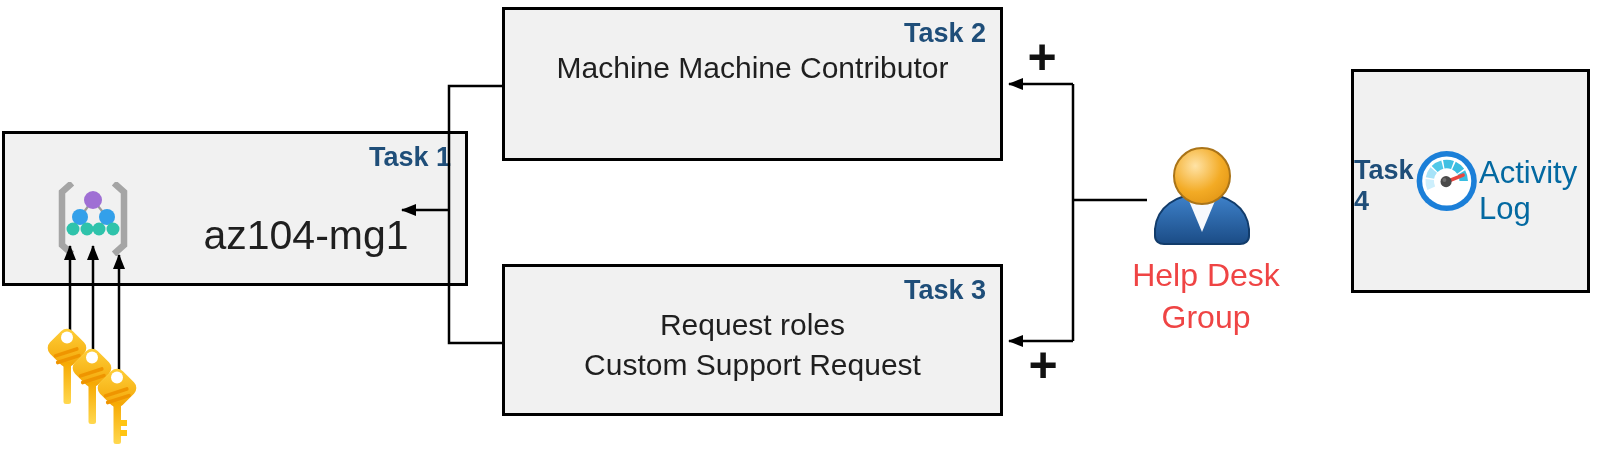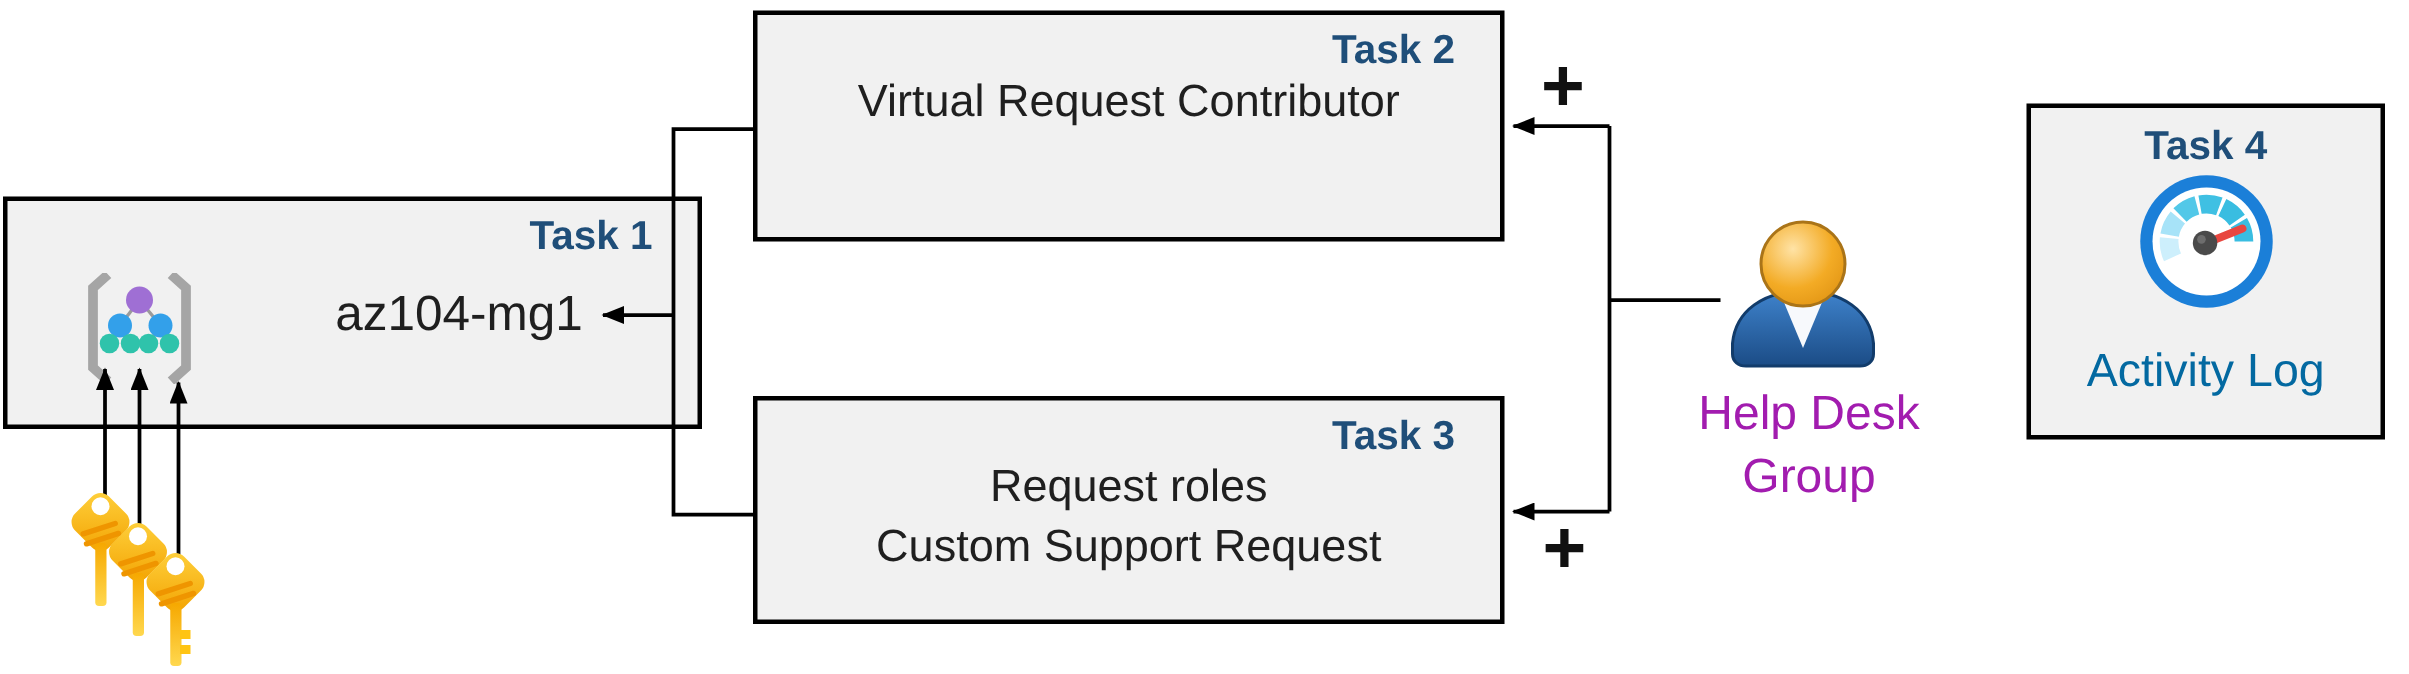--- a/index.html
+++ b/index.html
@@ -4,43 +4,43 @@
 <style>
   html,body{margin:0;padding:0;background:#ffffff;}
   .canvas{
     position:relative;width:1606px;height:449px;background:#ffffff;overflow:hidden;
     font-family:"Liberation Sans", sans-serif;color:#1f1f1f;
   }
   .box{
     position:absolute;background:#f1f1f1;border:3px solid #000000;box-sizing:border-box;
   }
   .task-label{
-    position:absolute;top:8px;right:30px;font-weight:bold;font-size:27px;color:#1f4e79;
+    position:absolute;top:8px;right:14px;font-weight:bold;font-size:27px;color:#1f4e79;
   }
   .box-lines{
     position:absolute;left:0;right:0;top:38px;text-align:center;
     font-size:30px;line-height:40px;color:#1f1f1f;
   }
   #task1{left:2px;top:131px;width:466px;height:155px;}
   #task2{left:502px;top:7px;width:501px;height:154px;}
   #task3{left:502px;top:264px;width:501px;height:152px;padding-left:12px;}
   #task4{left:1351px;top:69px;width:239px;height:224px;}
-  #task4{display:flex;flex-direction:column;align-items:center;}
+  #task4{display:flex;align-items:center;}
   #task4 .task-label{position:static;margin-top:10px;}
   #task4 .caption{font-size:31px;color:#0369a1;margin-top:20px;}
   #mg-icon{position:absolute;left:53px;top:48px;}
   #mg-name{
-    position:absolute;left:150px;right:8px;top:56px;text-align:center;font-size:33px;color:#1f1f1f;
+    position:absolute;left:150px;right:8px;top:78px;text-align:center;font-size:41px;color:#1f1f1f;
   }
   .overlay{position:absolute;left:0;top:0;pointer-events:none;}
   #keys-icon{position:absolute;left:20px;top:310px;}
   #person-icon{position:absolute;left:1146px;top:140px;}
   #helpdesk-label{
     position:absolute;left:1101px;top:254px;width:210px;text-align:center;
-    font-size:32px;line-height:42px;color:#a21caf;
+    font-size:32px;line-height:42px;color:#ef4444;
   }
   .plus{
     position:absolute;width:60px;height:60px;text-align:center;line-height:58px;
     font-size:50px;font-weight:800;color:#111111;
   }
   #plus-top{left:1012px;top:28px;}
   #plus-bottom{left:1013px;top:336px;}
 </style>
 </head>
 <body>
@@ -67,21 +67,21 @@
         <circle cx="29" cy="47" r="6.5" fill="#2fc3ab"></circle>
       <circle cx="41" cy="47" r="6.5" fill="#2fc3ab"></circle>
         <circle cx="55" cy="47" r="6.5" fill="#2fc3ab"></circle>
     </svg>
     <div id="mg-name">az104-mg1</div>
   </div>
 
   <div class="box" id="task2">
     <div class="task-label">Task 2</div>
     <div class="box-lines">
-      <div>Virtual Request Contributor</div>
+      <div>Machine Machine Contributor</div>
     </div>
   </div>
 
   <div class="box" id="task3">
     <div class="task-label">Task 3</div>
     <div class="box-lines">
       <div>Request roles</div>
       <div>Custom Support Request</div>
     </div>
   </div>

